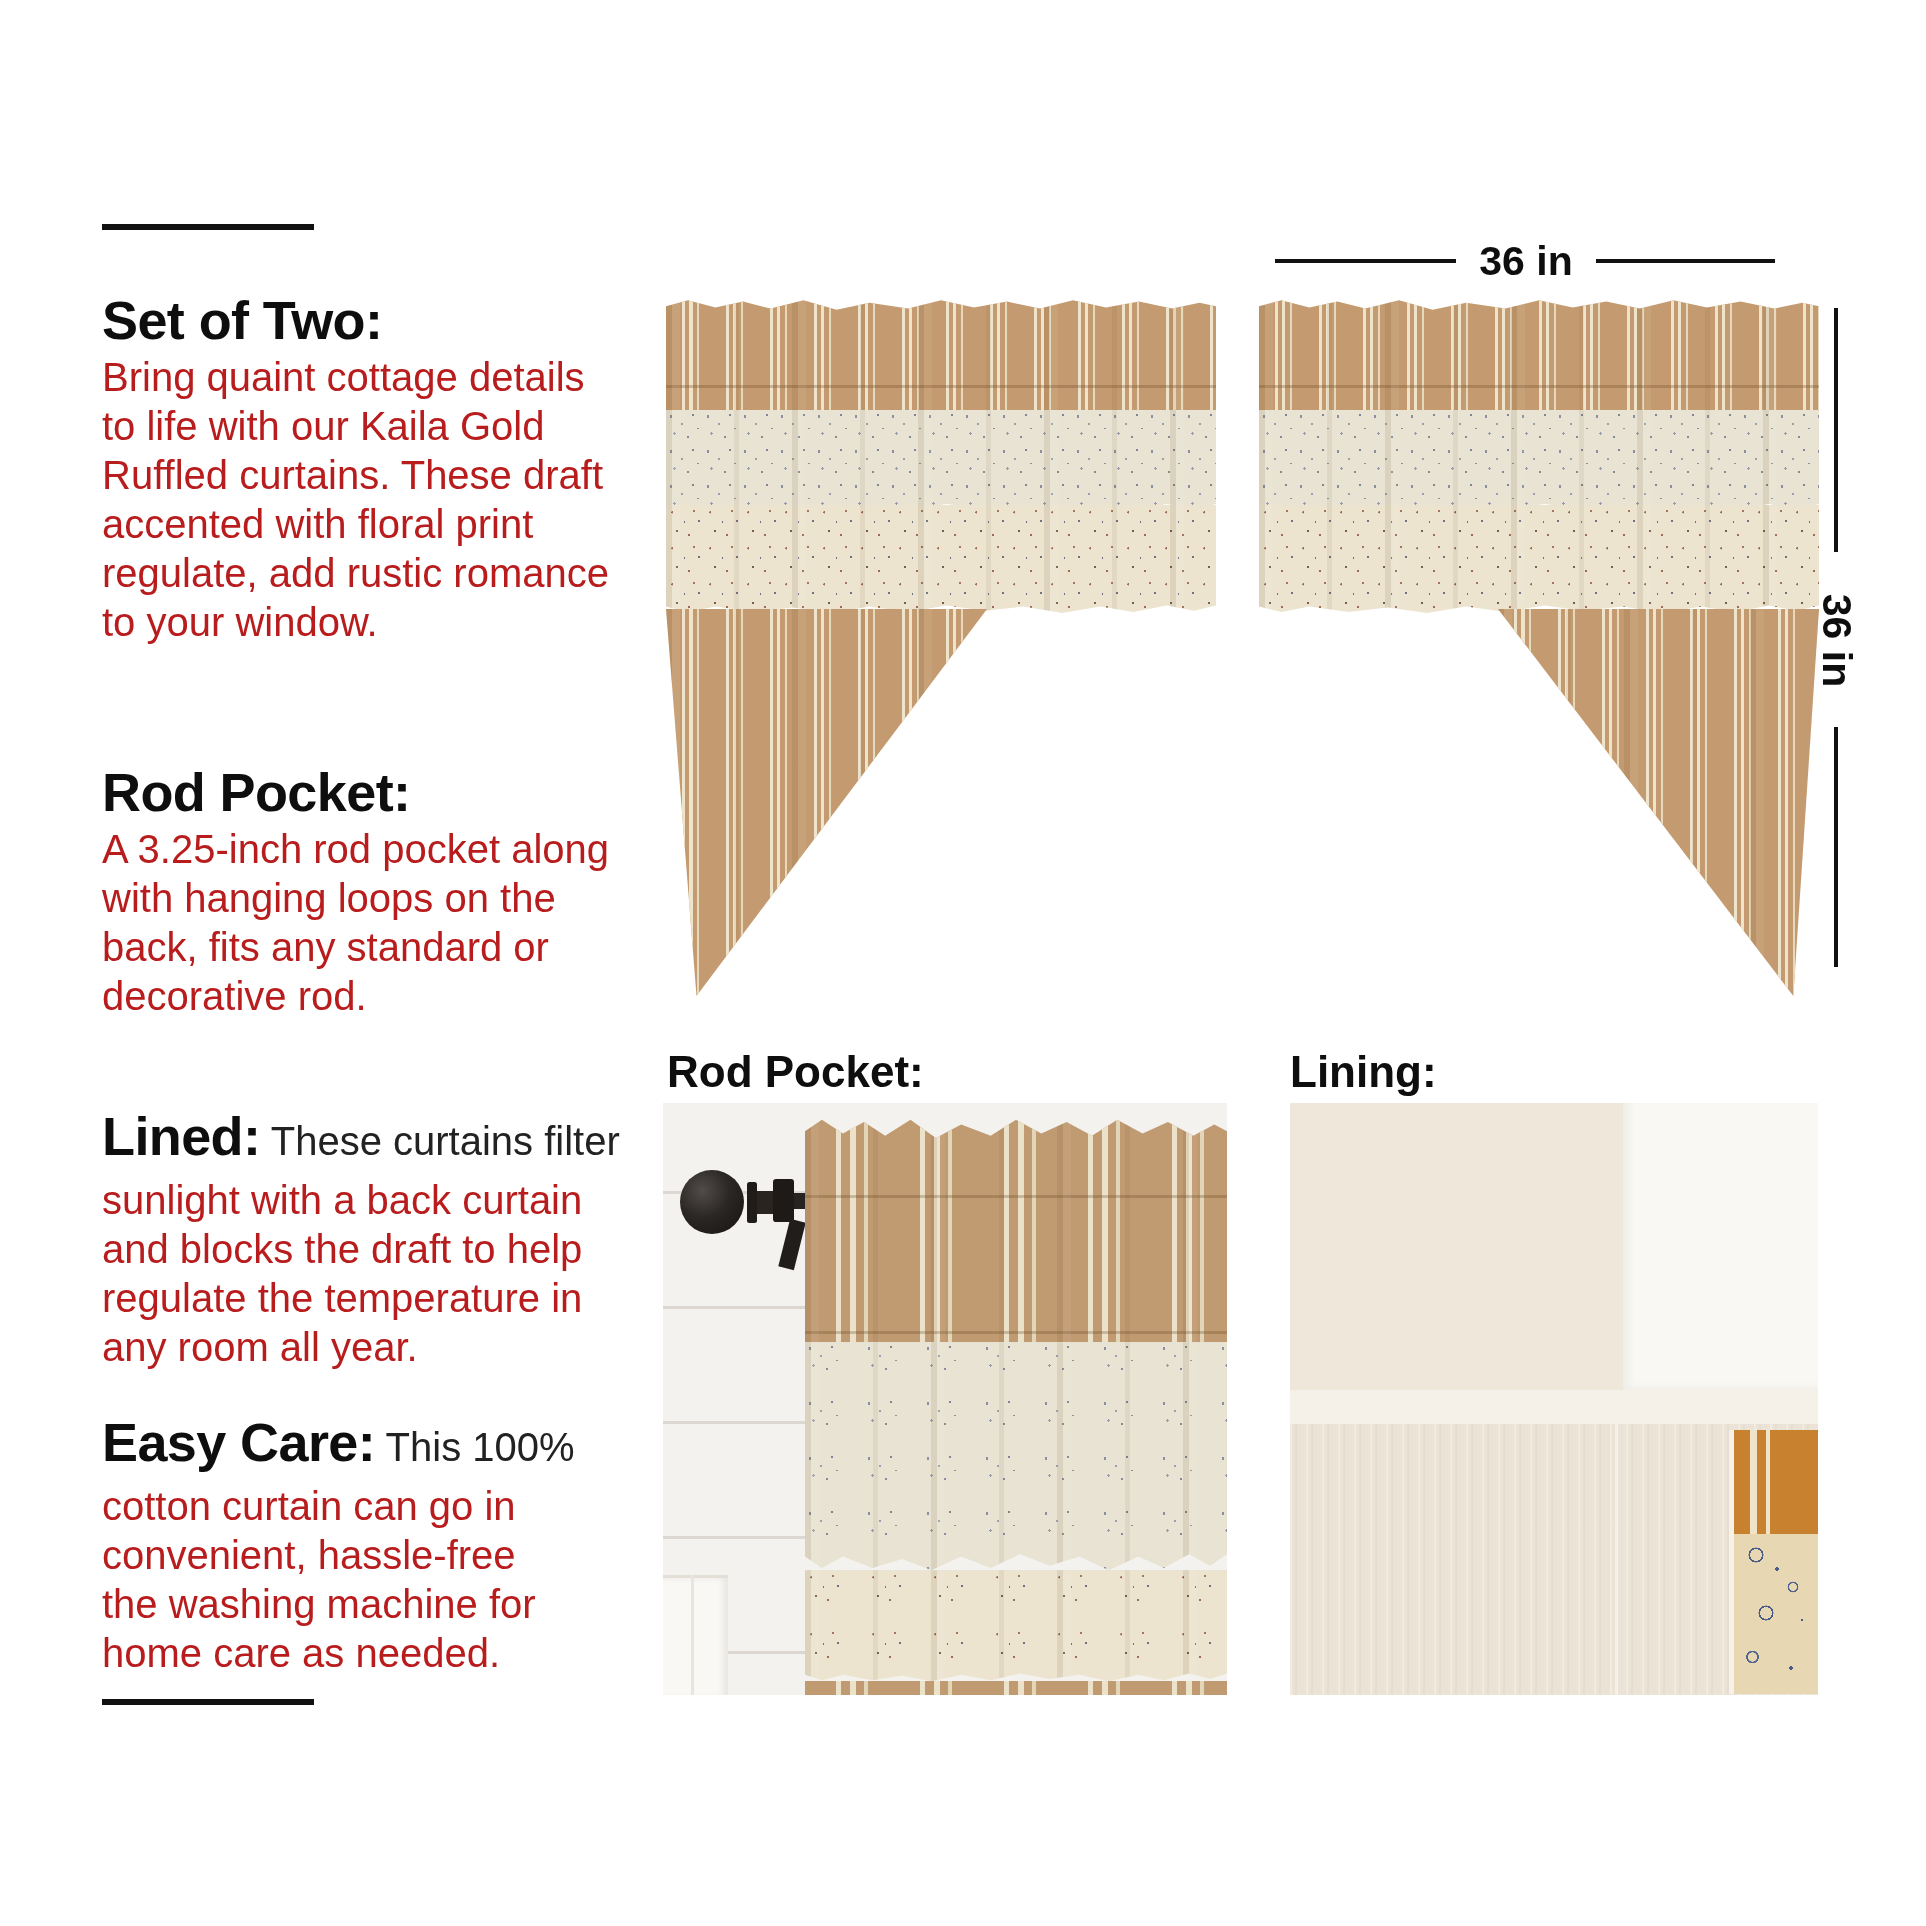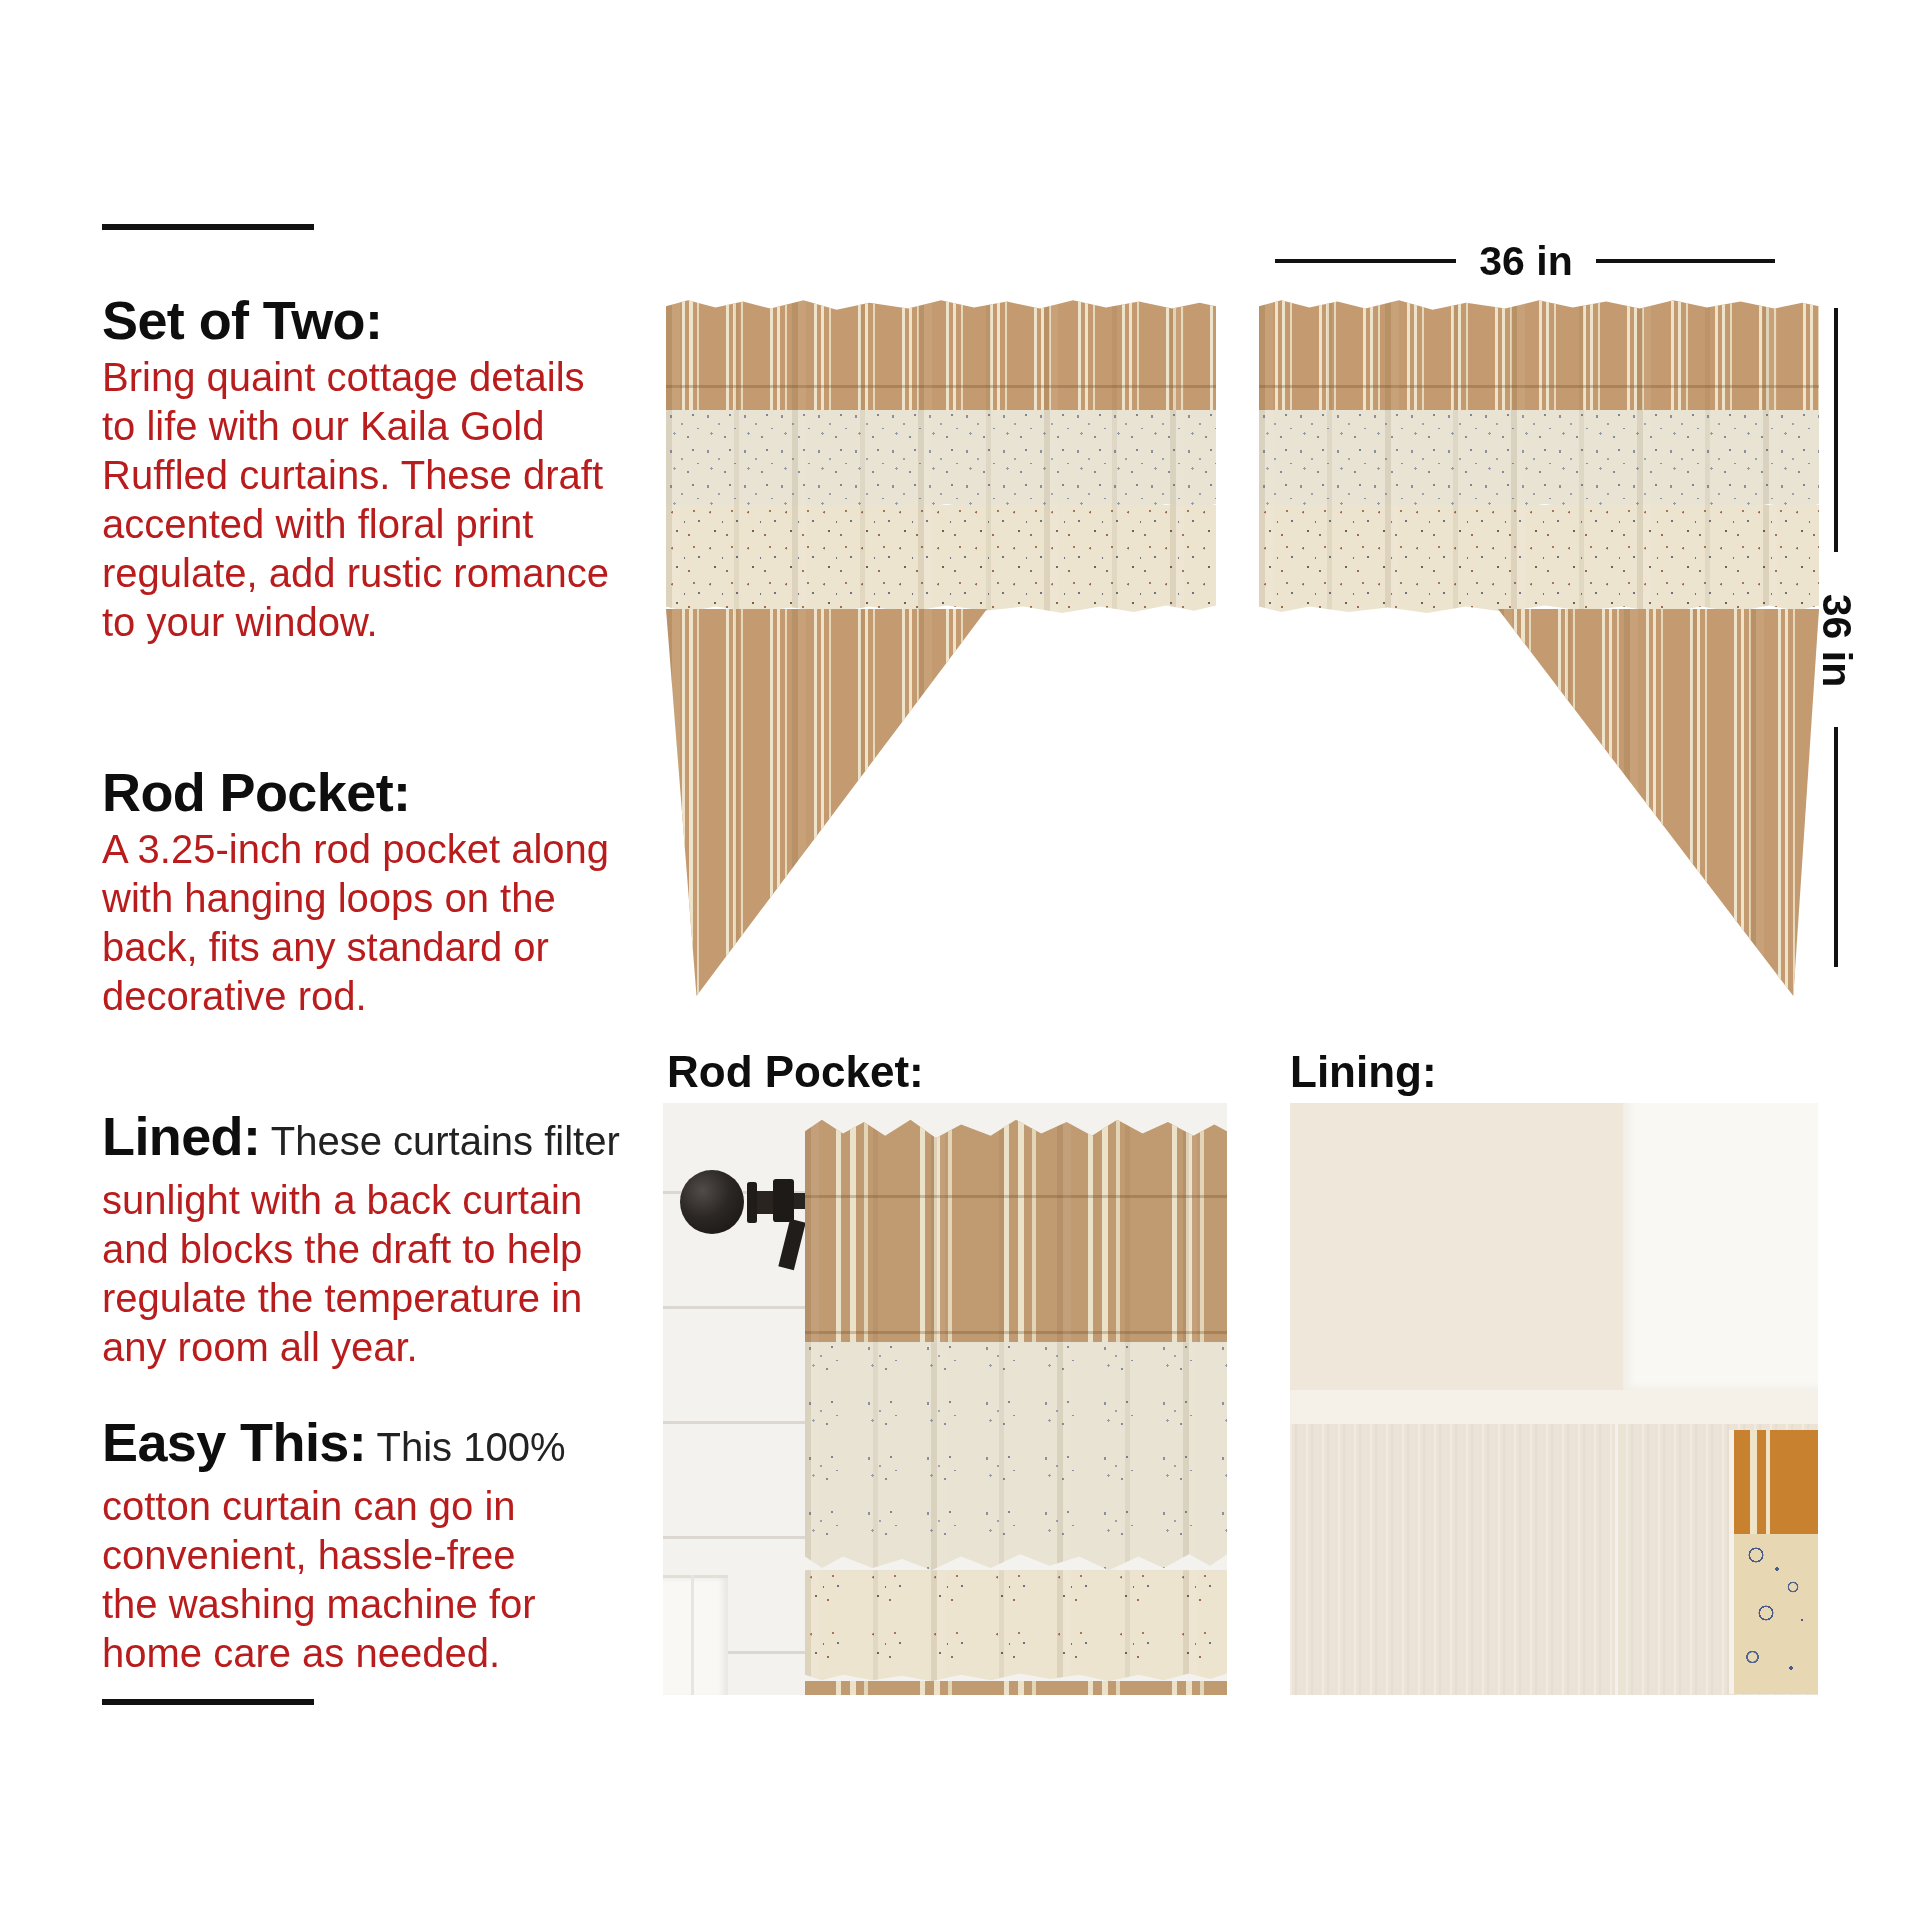--- a/index.html
+++ b/index.html
@@ -186,21 +186,21 @@
       <span class="r">These curtains filter</span>
     </div>
     <div class="bodyln">sunlight with a back curtain</div>
     <div class="bodyln">and blocks the draft to help</div>
     <div class="bodyln">regulate the temperature in</div>
     <div class="bodyln">any room all year.</div>
   </div>
 
   <div class="sec sec3">
     <div class="runin">
-      <span class="h">Easy This:</span>
+      <span class="h">Easy Care:</span>
       <span class="r">This 100%</span>
     </div>
     <div class="bodyln">cotton curtain can go in</div>
     <div class="bodyln">convenient, hassle-free</div>
     <div class="bodyln">the washing machine for</div>
     <div class="bodyln">home care as needed.</div>
   </div>
 
   <div class="rule rule-bottom"></div>
 

